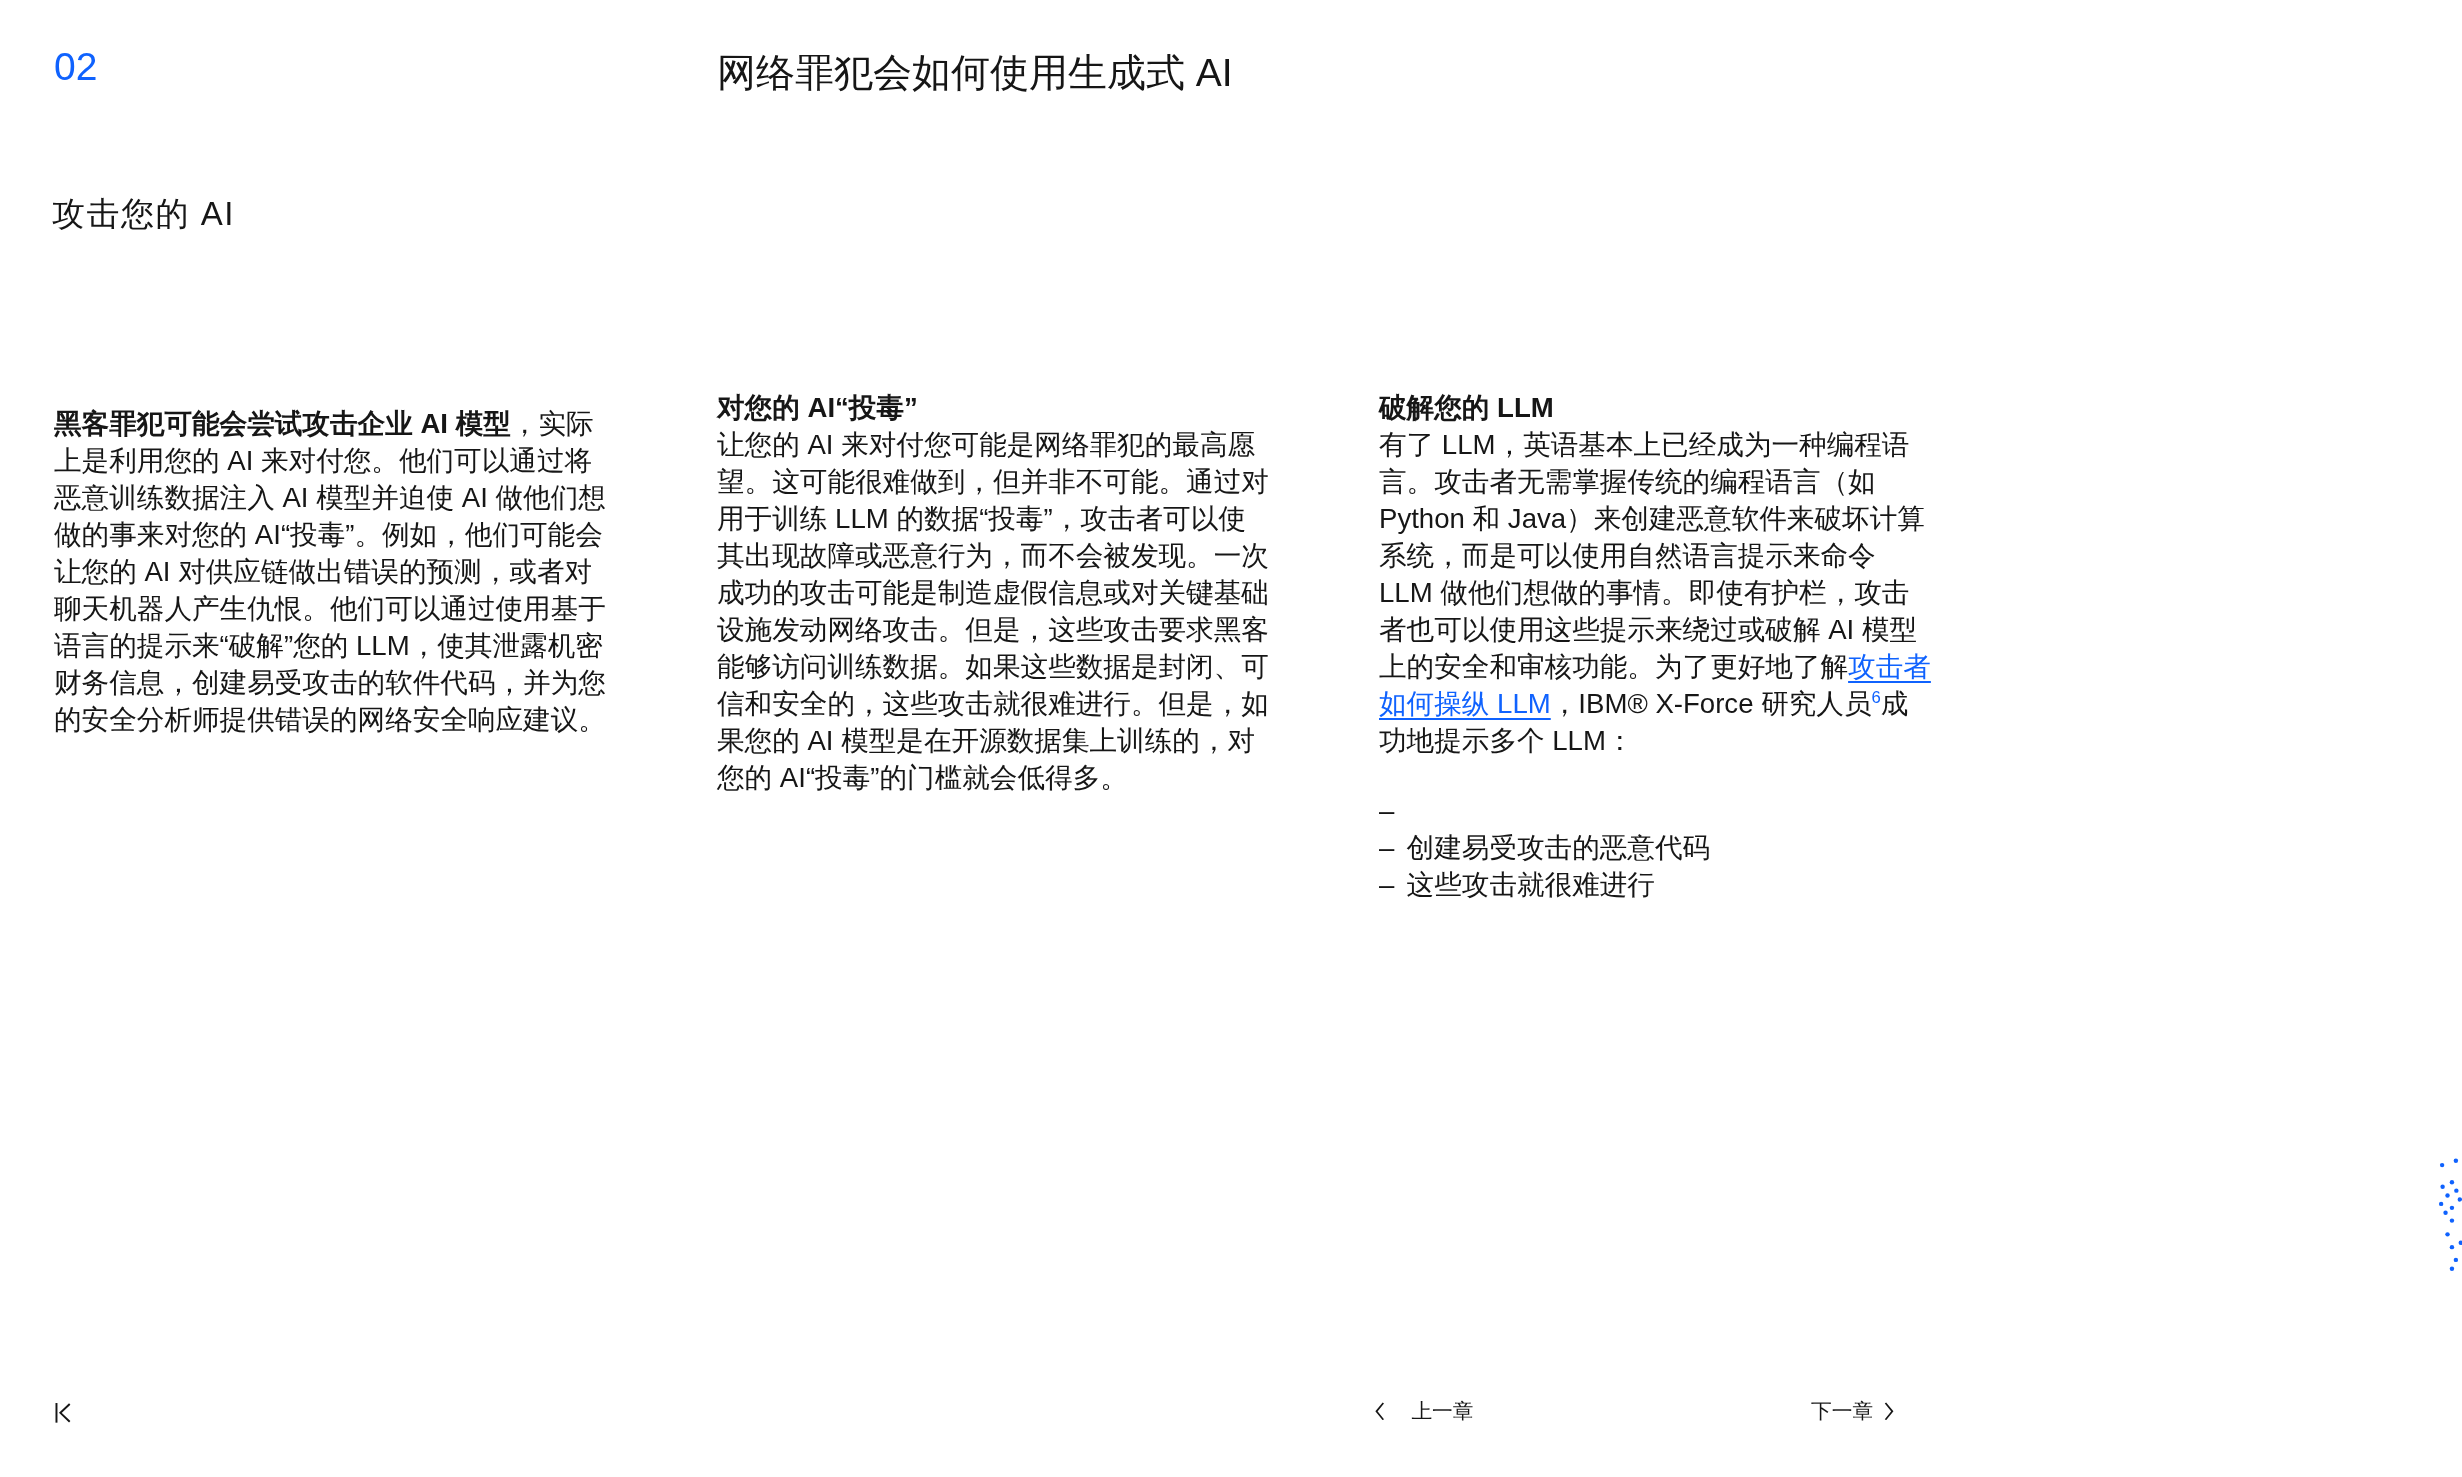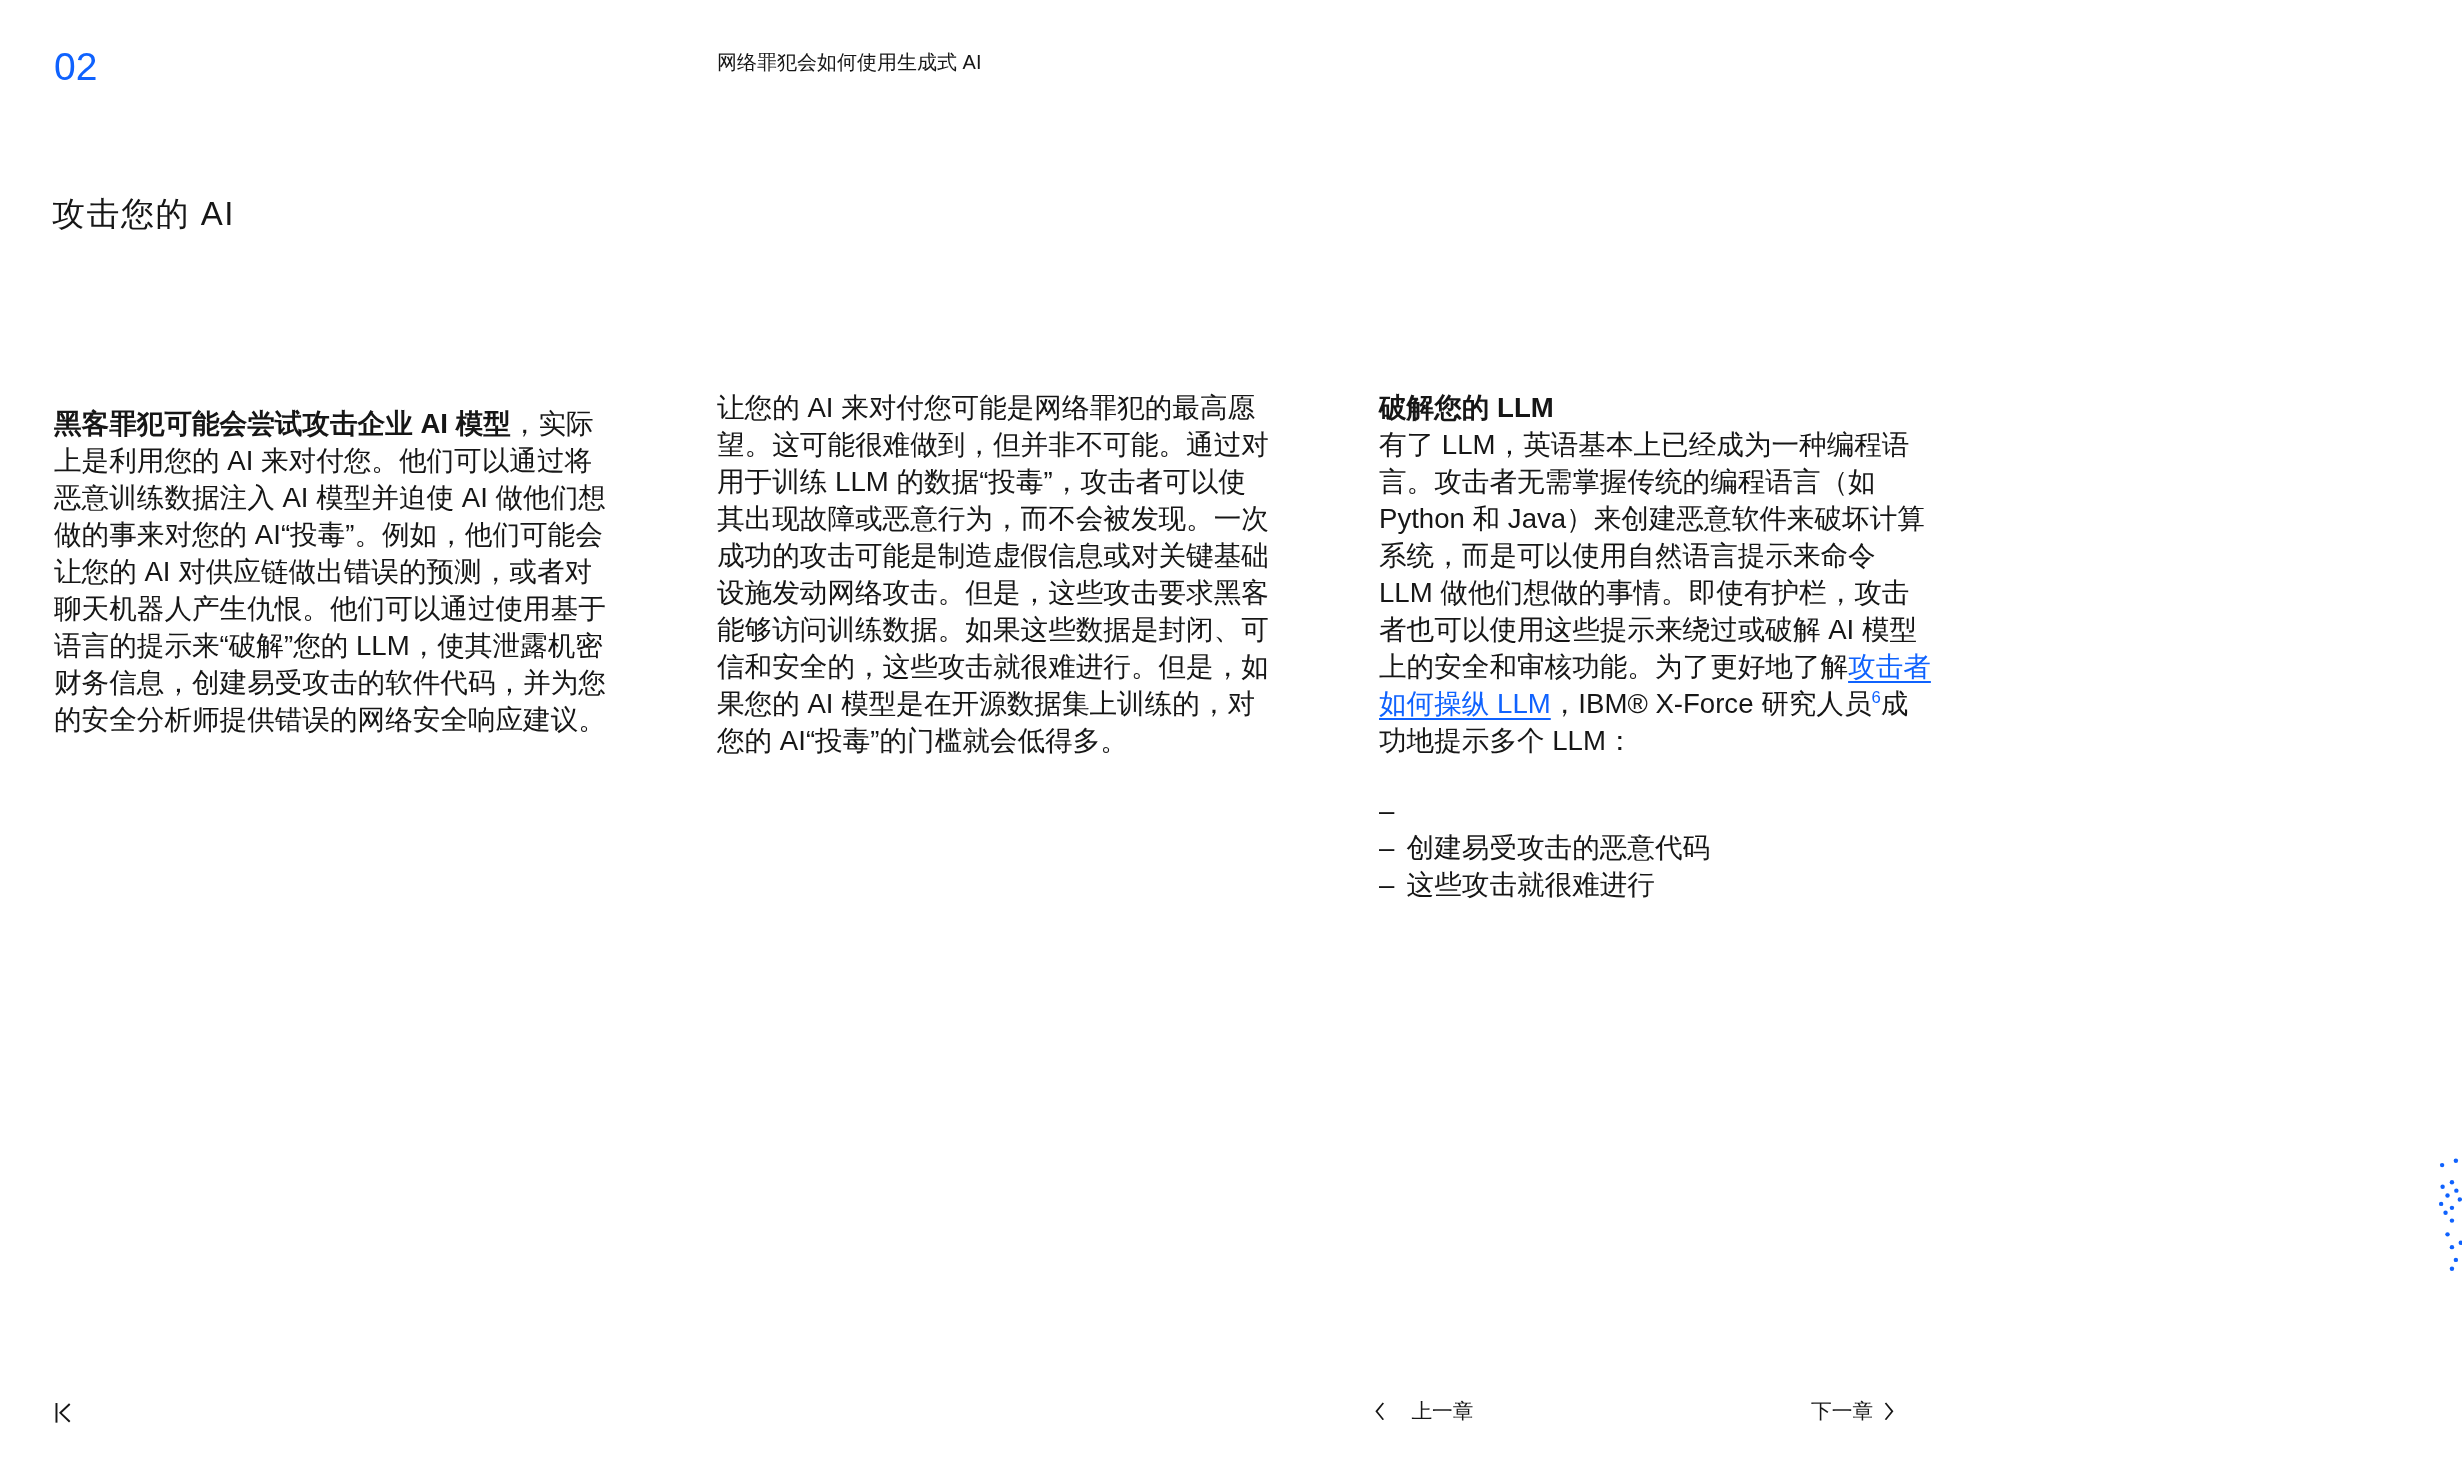--- a/index.html
+++ b/index.html
@@ -7,21 +7,21 @@
     position:relative;width:2626px;height:1477px;background:#ffffff;
     font-family:"Liberation Sans",sans-serif;color:#161616;overflow:hidden;
   }
   
   .chapter-num{
     position:absolute;left:54px;top:47px;
     font-size:39px;line-height:1;color:#0f62fe;font-weight:400;
   }
   .running-title{
     position:absolute;left:717px;top:51px;margin:0;
-    font-size:20px;line-height:1.15;font-weight:400;color:#161616;
+    font-size:39px;line-height:1.15;font-weight:400;color:#161616;
   }
   
   .section-title{
     position:absolute;left:52px;top:194px;margin:0;
     font-size:33px;line-height:1.2;font-weight:300;letter-spacing:1.5px;color:#161616;
   }
   
   .col{
     position:absolute;top:389px;width:556px;
     font-size:27.6px;line-height:37px;color:#161616;text-align:left;
@@ -61,20 +61,21 @@
   <div class="chapter-num">02</div>
   <h1 class="running-title">网络罪犯会如何使用生成式 AI</h1>
 
   <h2 class="section-title">攻击您的 AI</h2>
 
   <div class="col col-1">
     <p><span class="lead-bold">黑客罪犯可能会尝试攻击企业 AI 模型</span><span>，实际上是利用您的 AI 来对付您。他们可以通过将恶意训练数据注入 AI 模型并迫使 AI 做他们想做的事来对您的 AI“投毒”。例如，他们可能会让您的 AI 对供应链做出错误的预测，或者对聊天机器人产生仇恨。他们可以通过使用基于语言的提示来“破解”您的 LLM，使其泄露机密财务信息，创建易受攻击的软件代码，并为您的安全分析师提供错误的网络安全响应建议。</span></p>
   </div>
 
   <div class="col col-2">
+    <div class="col-heading">对您的 AI“投毒”</div>
     <p>让您的 AI 来对付您可能是网络罪犯的最高愿望。这可能很难做到，但并非不可能。通过对用于训练 LLM 的数据“投毒”，攻击者可以使其出现故障或恶意行为，而不会被发现。一次成功的攻击可能是制造虚假信息或对关键基础设施发动网络攻击。但是，这些攻击要求黑客能够访问训练数据。如果这些数据是封闭、可信和安全的，这些攻击就很难进行。但是，如果您的 AI 模型是在开源数据集上训练的，对您的 AI“投毒”的门槛就会低得多。</p>
   </div>
 
   <div class="col col-3">
     <div class="col-heading">破解您的 LLM</div>
     <p><span>有了 LLM，英语基本上已经成为一种编程语言。攻击者无需掌握传统的编程语言（如 Python 和 Java）来创建恶意软件来破坏计算系统，而是可以使用自然语言提示来命令 LLM 做他们想做的事情。即使有护栏，攻击者也可以使用这些提示来绕过或破解 AI 模型上的安全和审核功能。为了更好地了解</span><a class="body-link" href="#">攻击者如何操纵 LLM</a><span>，IBM® X-Force 研究人员</span><a class="footnote-ref" href="#">6</a><span>成功地提示多个 LLM：</span></p>
     <ul class="bullet-list">
       <li>
           <span class="bullet-marker">–</span>
         </li>

